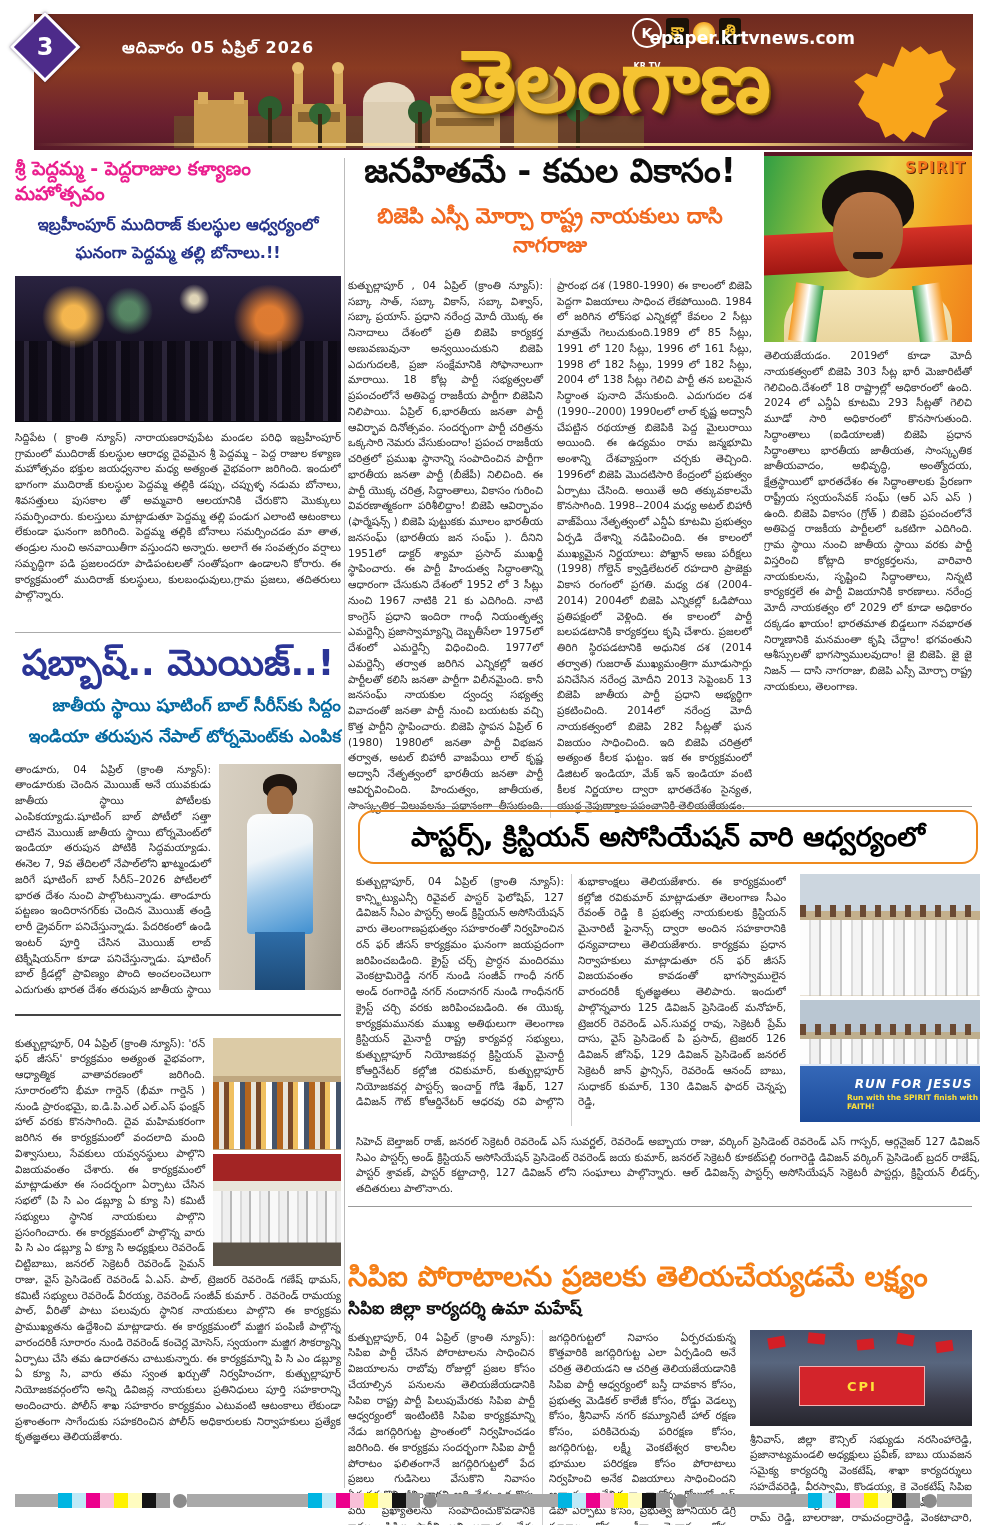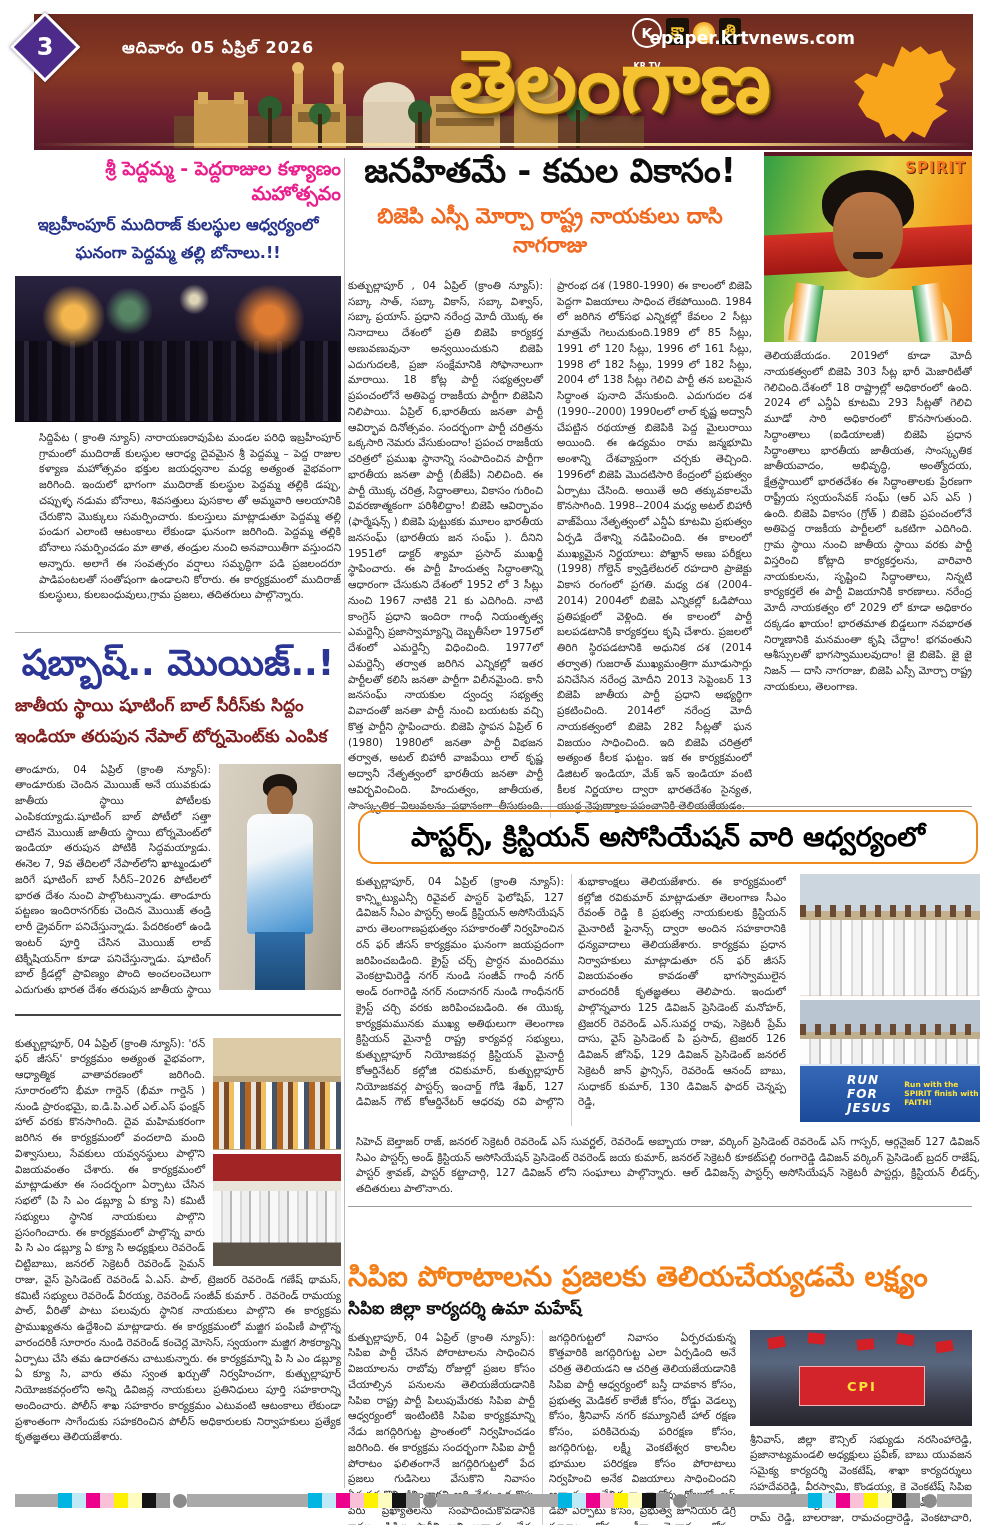--- a/index.html
+++ b/index.html
@@ -32,38 +32,38 @@
               background:radial-gradient(circle,#ffe680 30%,#f5a623 70%,#d98213 100%);}
   .tgmap{position:absolute;right:2px;top:28px;width:132px;height:104px;}
 
   
   .body-txt{font-size:10.5px;line-height:1.5;text-align:justify;color:#262626;overflow:hidden;}
   .cols2{column-count:2;column-gap:14px;column-rule:1px solid #ccc;}
   .prelines{white-space:pre-line;}
 
   
   .leftcol{position:absolute;left:15px;top:156px;width:326px;}
-  .a1-h{color:#ea1f8e;font-weight:bold;font-size:19px;text-align:right;line-height:1.3;}
+  .a1-h{color:#ea1f8e;font-weight:bold;font-size:19px;text-align:left;line-height:1.3;}
   .a1-s{color:#27348b;font-weight:bold;font-size:16px;text-align:center;line-height:1.7;margin-top:6px;}
   .photo{position:relative;overflow:hidden;background:#ddd;}
   .festival{width:326px;height:146px;margin:10px 0 8px 0;
     background:
       radial-gradient(circle at 18% 28%,rgba(255,190,80,.95) 0 4%,transparent 11%),
       radial-gradient(circle at 55% 16%,rgba(255,244,205,.85) 0 2%,transparent 7%),
       radial-gradient(circle at 78% 30%,rgba(255,140,50,.85) 0 5%,transparent 13%),
       radial-gradient(circle at 35% 24%,rgba(130,220,140,.55) 0 4%,transparent 10%),
       repeating-linear-gradient(90deg,rgba(18,14,26,.96) 0 9px,rgba(44,38,58,.92) 9px 14px,rgba(13,10,20,.96) 14px 23px),
       linear-gradient(#2a2340 0%,#140f20 55%,#0a0912 100%);
     background-size:100% 100%,100% 100%,100% 100%,100% 100%,100% 55%,100% 100%;
     background-position:0 0,0 0,0 0,0 0,0 100%,0 0;background-repeat:no-repeat;}
-  .a1-body{height:188px;margin-left:24px;}
+  .a1-body{height:188px;}
 
   .a2{margin-top:14px;border-top:1px solid #aaa;padding-top:10px;}
   .a2-h{color:#2b3596;font-weight:bold;font-size:36px;text-align:center;line-height:1.1;}
-  .a2-s{color:#7f1d1d;font-weight:bold;font-size:17px;text-align:left;line-height:1.8;margin-top:8px;}
+  .a2-s{color:#0369a1;font-weight:bold;font-size:17px;text-align:right;line-height:1.8;margin-top:8px;}
   .a2-body{margin-top:10px;height:238px;}
   .moiz{float:right;width:122px;height:226px;margin:2px 0 4px 8px;
         background:linear-gradient(100deg,#d8d0c2 0%,#c9c0b0 60%,#a79e8e 100%);}
   .mz-hair{position:absolute;left:50%;top:10px;transform:translateX(-50%);width:34px;height:24px;
            background:#1d1510;border-radius:50% 50% 40% 40%;}
   .mz-face{position:absolute;left:50%;top:22px;transform:translateX(-50%);width:26px;height:30px;
            background:#9c6a42;border-radius:45%;}
   .mz-jacket{position:absolute;left:50%;top:50px;transform:translateX(-50%);width:66px;height:120px;
            border-radius:12px 12px 4px 4px;
            background:linear-gradient(160deg,#fdfdfd 0%,#eef4f8 35%,#9fc8e8 60%,#3f8fd0 100%);}
@@ -132,21 +132,21 @@
     background-size:100% 12px,100% 62%,100% 100%;
     background-position:0 28%,0 100%,0 0;background-repeat:no-repeat;}
   .banner-j{width:180px;height:122px;
     background:
       repeating-linear-gradient(90deg,#6b4a33 0 6px,transparent 6px 15px),
       repeating-linear-gradient(90deg,#fdfdfd 0 9px,#d5d5d5 9px 11px,#f1f1f1 11px 19px,#c2c2c2 19px 21px),
       linear-gradient(#b9c6d2 0 26%,#beae8d 26% 100%);
     background-size:100% 11px,100% 45%,100% 100%;
     background-position:0 22%,0 58%,0 0;background-repeat:no-repeat;}
   .rj-banner{position:absolute;left:0;right:0;bottom:0;height:46%;
-    background:linear-gradient(#3568b8,#1b4a99);display:flex;flex-direction:row;
+    background:linear-gradient(#3568b8,#1b4a99);display:flex;flex-direction:column;
     align-items:center;justify-content:center;gap:2px;border-top:2px solid #dfe8f5;padding-left:47px;}
   .rj1{color:#fff;font-weight:bold;font-style:italic;font-size:12px;letter-spacing:1px;}
   .rj2{color:#ffe23a;font-weight:bold;font-size:7.5px;}
   .mid-tail{margin-top:8px;height:58px;}
 
   
   .bot-art{position:absolute;left:348px;top:1260px;width:624px;height:282px;}
   .bot-h{font-size:28px;font-weight:bold;color:#f57f17;line-height:1.2;}
   .bot-s{font-size:17px;font-weight:bold;color:#111;margin-top:4px;}
   .bot-row{position:relative;margin-top:8px;height:212px;}

